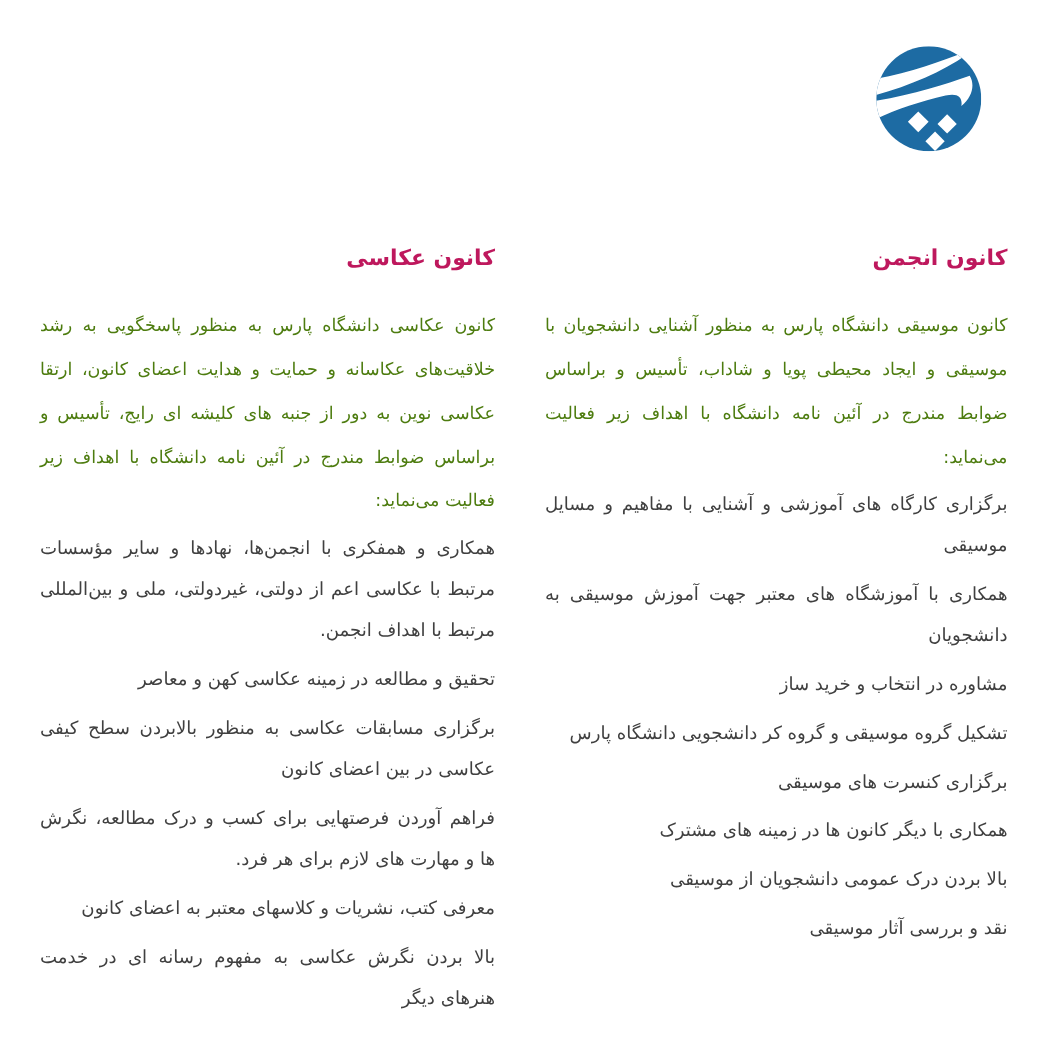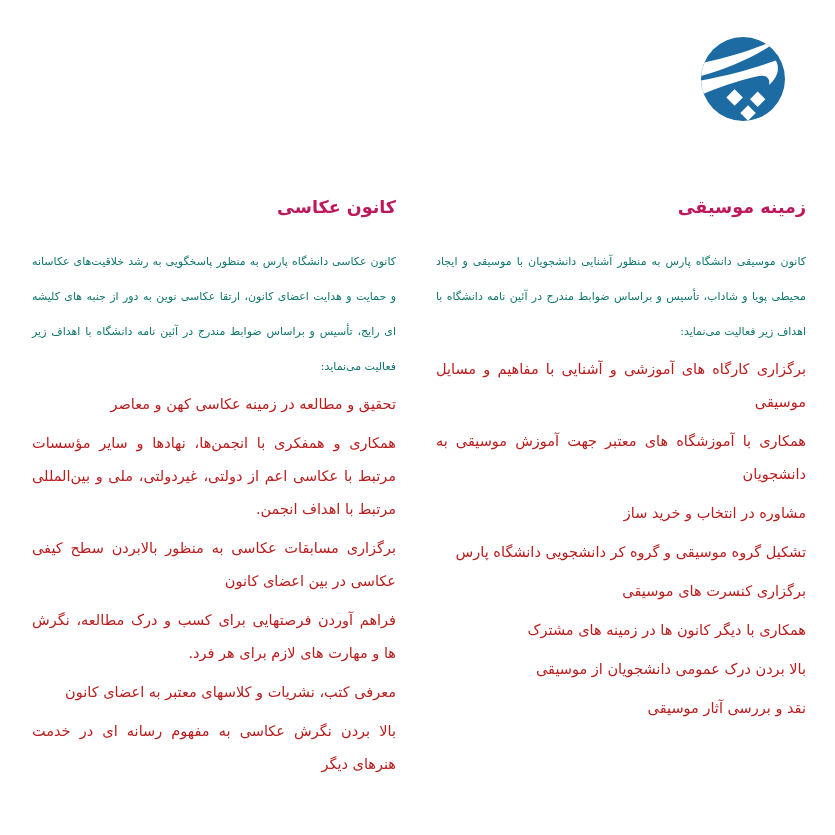--- a/index.html
+++ b/index.html
@@ -36,34 +36,34 @@
   .column.photo { width: 364px; }
   .section-title {
     color: #be185d;
     font-size: 17.5px;
     font-weight: bold;
     line-height: 26px;
     margin: 0 0 24px 0;
     text-align: right;
   }
   .intro {
-    color: #0f766e;
-    font-size: 11px;
+    color: #4d7c0f;
+    font-size: 14px;
     line-height: 35px;
     text-align: justify;
     text-align-last: right;
     margin: 0 0 4px 0;
   }
   .goals {
     list-style: none;
     margin: 0;
     padding: 0;
   }
   .goals li {
-    color: #b91c1c;
+    color: #404040;
     font-size: 14.5px;
     line-height: 33px;
     text-align: justify;
     text-align-last: right;
     margin: 0 0 6px 0;
   }
 </style>
 </head>
 <body>
 
@@ -84,40 +84,40 @@
       <rect x="-7" y="-7" width="14" height="14" transform="translate(40 72) rotate(45)"></rect>
       <rect x="-6.5" y="-6.5" width="13" height="13" transform="translate(67.5 74) rotate(45)"></rect>
       <rect x="-6.5" y="-6.5" width="13" height="13" transform="translate(56 90.5) rotate(45)"></rect>
     </g>
   </svg>
 </div>
 
 <div class="content">
 
   <section class="column music">
-    <h2 class="section-title">زمینه موسیقی</h2>
+    <h2 class="section-title">کانون انجمن</h2>
     <p class="intro">کانون موسیقی دانشگاه پارس به منظور آشنایی دانشجویان با موسیقی و ایجاد محیطی پویا و شاداب، تأسیس و براساس ضوابط مندرج در آئین نامه دانشگاه با اهداف زیر فعالیت می‌نماید:</p>
     <ul class="goals">
       <li>برگزاری کارگاه های آموزشی و آشنایی با مفاهیم و مسایل موسیقی</li>
       <li>همکاری با آموزشگاه های معتبر جهت آموزش موسیقی به دانشجویان</li>
       <li>مشاوره در انتخاب و خرید ساز</li>
       <li>تشکیل گروه موسیقی و گروه کر دانشجویی دانشگاه پارس</li>
       <li>برگزاری کنسرت های موسیقی</li>
       <li>همکاری با دیگر کانون ها در زمینه های مشترک</li>
       <li>بالا بردن درک عمومی دانشجویان از موسیقی</li>
       <li>نقد و بررسی آثار موسیقی</li>
     </ul>
   </section>
 
   <section class="column photo">
     <h2 class="section-title">کانون عکاسی</h2>
     <p class="intro">کانون عکاسی دانشگاه پارس به منظور پاسخگویی به رشد خلاقیت‌های عکاسانه و حمایت و هدایت اعضای کانون، ارتقا عکاسی نوین به دور از جنبه های کلیشه ای رایج، تأسیس و براساس ضوابط مندرج در آئین نامه دانشگاه با اهداف زیر فعالیت می‌نماید:</p>
     <ul class="goals">
+      <li>همکاری و همفکری با انجمن‌ها، نهادها و سایر مؤسسات مرتبط با عکاسی اعم از دولتی، غیردولتی، ملی و بین‌المللی مرتبط با اهداف انجمن.</li>
       <li>تحقیق و مطالعه در زمینه عکاسی کهن و معاصر</li>
-      <li>همکاری و همفکری با انجمن‌ها، نهادها و سایر مؤسسات مرتبط با عکاسی اعم از دولتی، غیردولتی، ملی و بین‌المللی مرتبط با اهداف انجمن.</li>
       <li>برگزاری مسابقات عکاسی به منظور بالابردن سطح کیفی عکاسی در بین اعضای کانون</li>
       <li>فراهم آوردن فرصتهایی برای کسب و درک مطالعه، نگرش ها و مهارت های لازم برای هر فرد.</li>
       <li>معرفی کتب، نشریات و کلاسهای معتبر به اعضای کانون</li>
       <li>بالا بردن نگرش عکاسی به مفهوم رسانه ای در خدمت هنرهای دیگر</li>
     </ul>
   </section>
 
 </div>
 
 </body></html>

